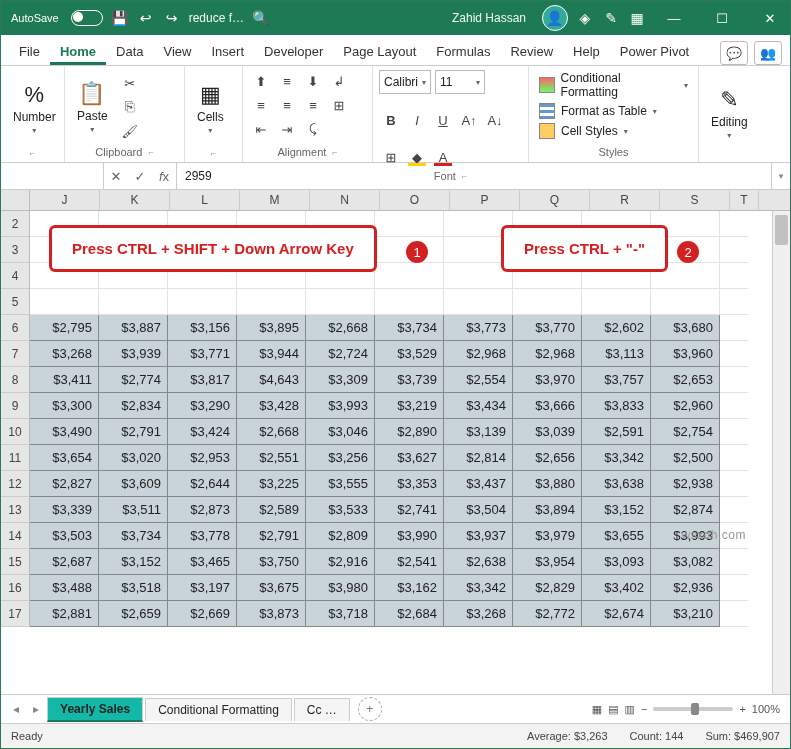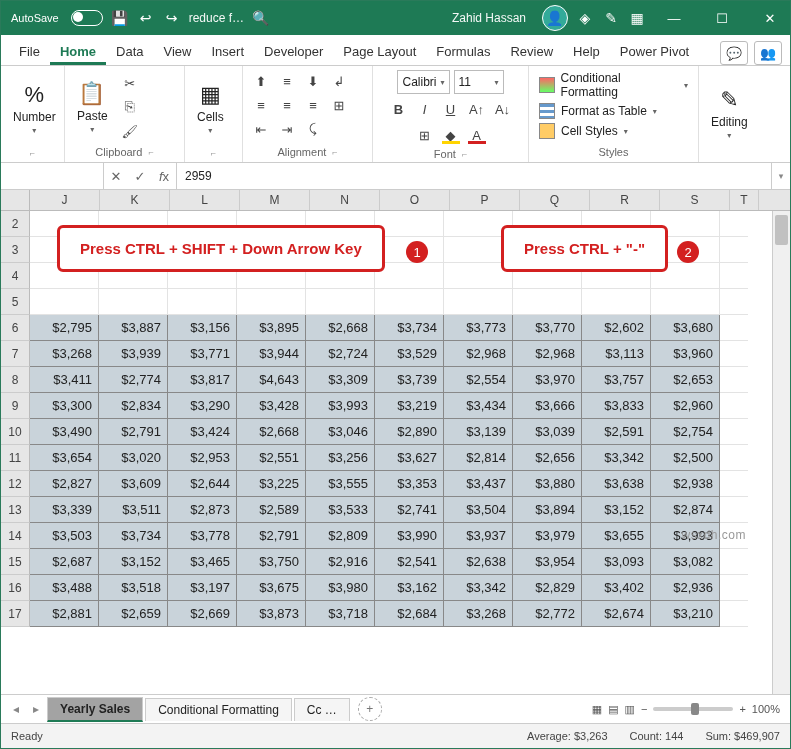--- a/index.html
+++ b/index.html
@@ -56,21 +56,21 @@
 .blank.last,.cell.last{flex:0 0 28px;border-right:none}
 
 .callout{position:absolute;border:3px solid #d32020;border-radius:6px;padding:12px 20px;font-weight:700;color:#d32020;font-size:15px;background:#fff;display:flex;align-items:center}
 .badge{width:22px;height:22px;border-radius:50%;background:#d32020;color:#fff;display:flex;align-items:center;justify-content:center;font-size:13px;position:absolute}
 .vscroll{width:17px;background:#f0f0f0;border-left:1px solid #ccc;position:absolute;right:0;top:0;bottom:0}
 .vthumb{position:absolute;left:2px;right:2px;top:4px;height:30px;background:#c1c1c1;border-radius:2px}
 
 .stabbar{height:28px;display:flex;align-items:center;border-top:1px solid #ccc;background:#fff;padding-left:6px;gap:2px}
 .stabbar .nav{padding:0 6px;color:#888;cursor:pointer}
 .stab{padding:4px 12px;border:1px solid #ccc;border-bottom:none;font-size:12px;background:#f5f5f5;border-radius:0;cursor:pointer}
-.stab.active{background:#a3a3a3;font-weight:700;border-bottom:2px solid #1e7a55}
+.stab.active{background:#14b8a6;font-weight:700;border-bottom:2px solid #1e7a55}
 .plus{width:22px;height:22px;border:1px dashed #aaa;border-radius:50%;display:flex;align-items:center;justify-content:center;margin-left:6px;color:#777;cursor:pointer}
 .zoom{margin-left:auto;display:flex;align-items:center;gap:6px;padding-right:10px;font-size:11px;color:#555}
 .zslide{width:80px;height:4px;background:#ccc;position:relative;border-radius:2px}
 .zslide::after{content:"";position:absolute;width:8px;height:12px;background:#888;top:-4px;left:38px;border-radius:2px}
 
 .status{height:24px;background:#f3f3f3;border-top:1px solid #ccc;display:flex;align-items:center;font-size:11px;color:#444;padding:0 10px;gap:28px}
 .status .r{margin-left:auto;display:flex;gap:22px;align-items:center}
 .wm{position:absolute;right:44px;bottom:152px;font-size:12px;color:#999;letter-spacing:.5px}
 </style>
 </head>
@@ -179,21 +179,21 @@
             <span class="mini">⇥</span>
             <span class="mini">⤹</span>
           </div>
       </div>
       <div class="glabel">
           <span>Alignment</span>
           <span class="lnc">⌐</span>
         </div>
     </div>
     <div class="group" style="width:156px">
-      <div class="gbody" style="flex-direction:column;gap:4px;align-items:center">
+      <div class="gbody" style="flex-direction:column;gap:15px;align-items:flex-start">
         <div class="rowmini" style="gap:4px">
             <div class="sel" style="flex:1">
               <span>Calibri</span>
               <span class="car">▾</span>
             </div>
             <div class="sel">
               <span>11</span>
               <span class="car">▾</span>
             </div>
           </div>
@@ -282,21 +282,21 @@
           <div class="ch">Q</div>
           <div class="ch">R</div>
           <div class="ch">S</div>
           <div class="ch last">T</div>
         </div>
     </div>
     <div class="rows" id="rows">
       <div class="vscroll">
           <div class="vthumb"></div>
         </div>
-      <div class="callout" style="top:14px;left:56px">
+      <div class="callout" style="top:14px;left:48px">
           <span>Press CTRL + SHIFT + Down Arrow Key</span>
         </div>
       <div class="badge" style="top:30px;left:405px">1</div>
       <div class="callout" style="top:14px;left:500px">
           <span>Press CTRL + "-"</span>
         </div>
       <div class="badge" style="top:30px;left:676px">2</div>
       <div class="wm">wsxdh.com</div>
     <div class="row">
           <div class="rh">2</div>

